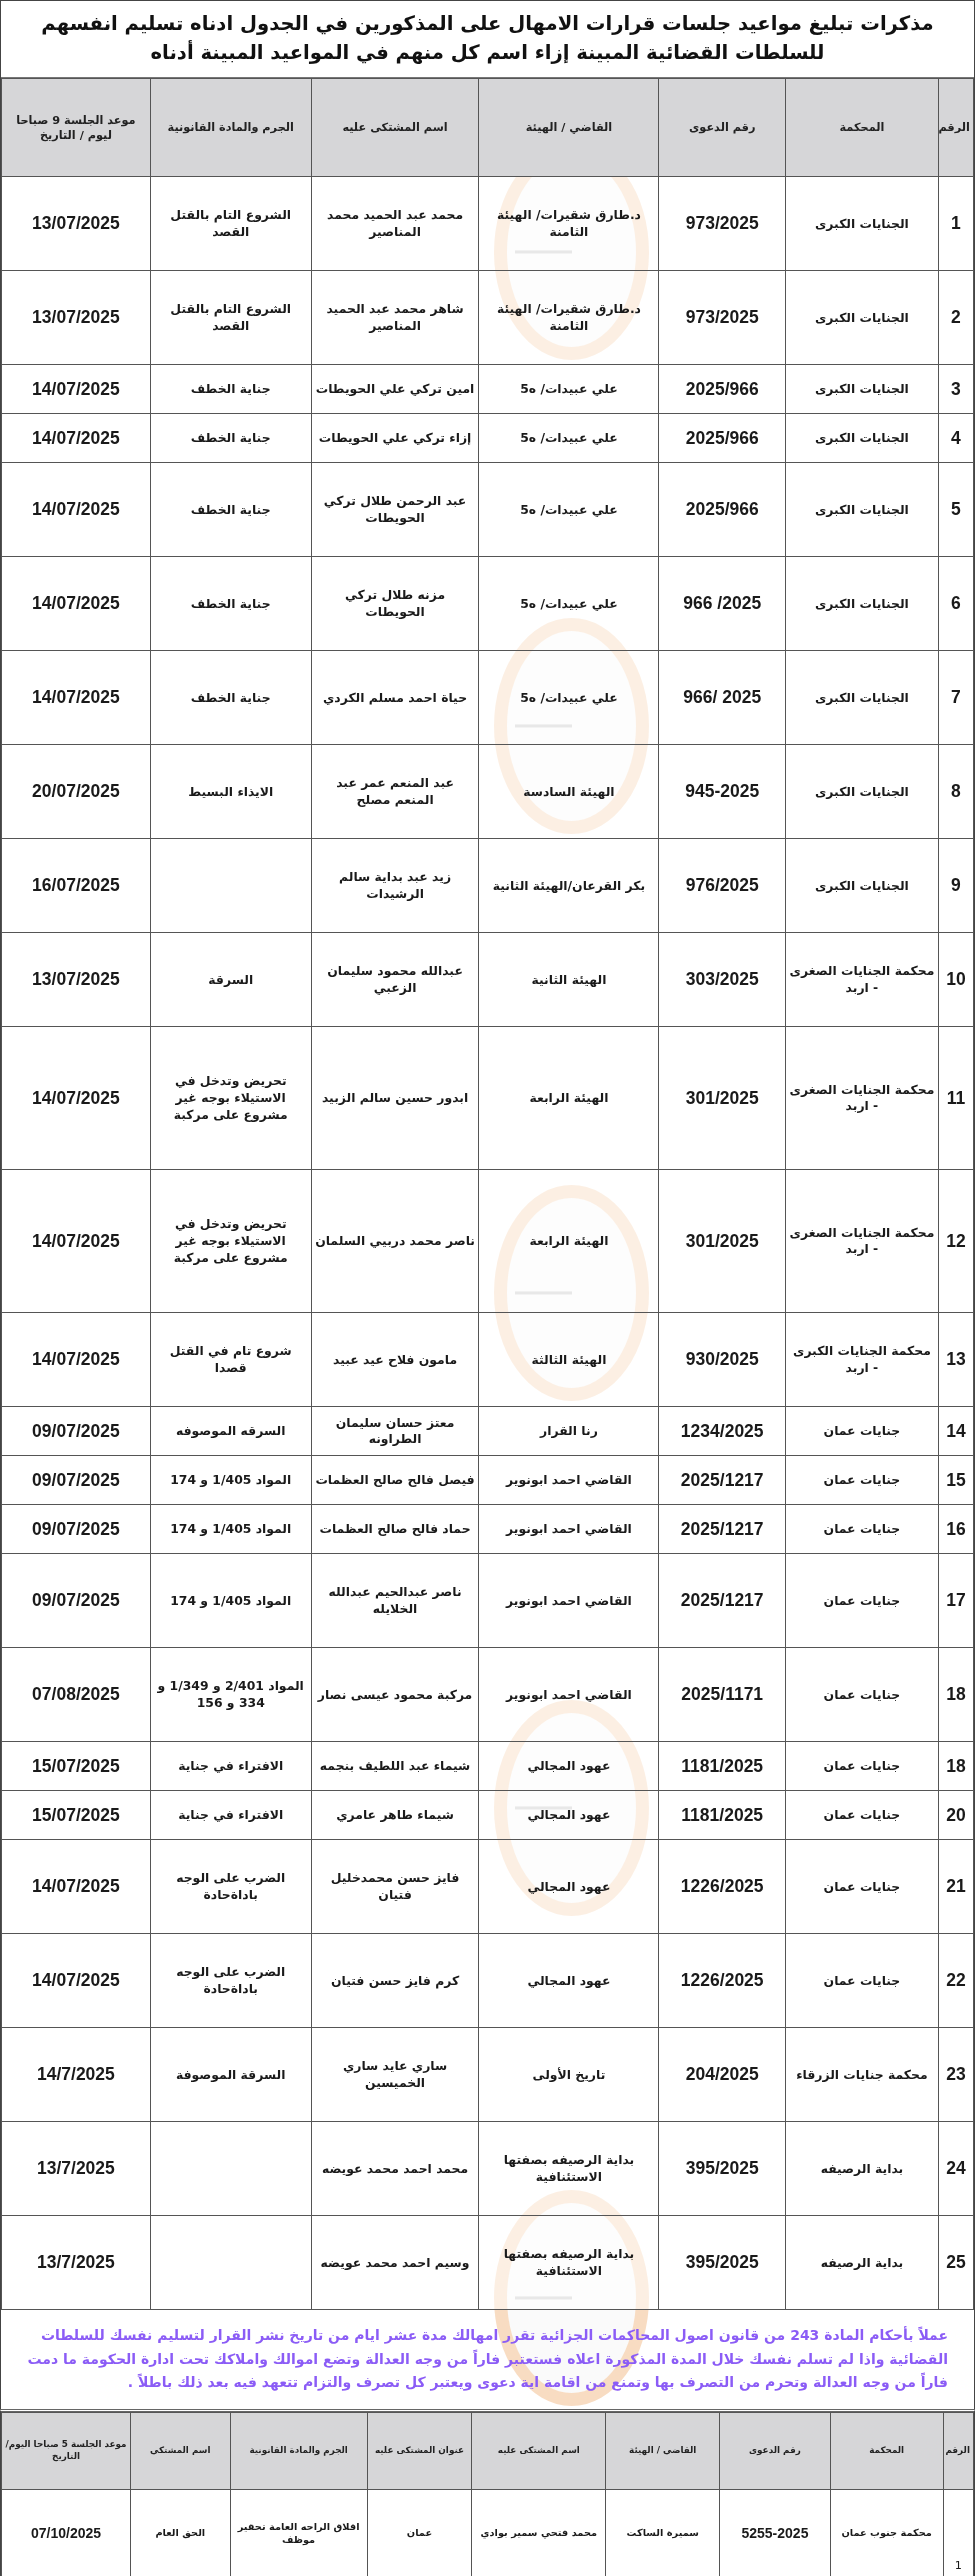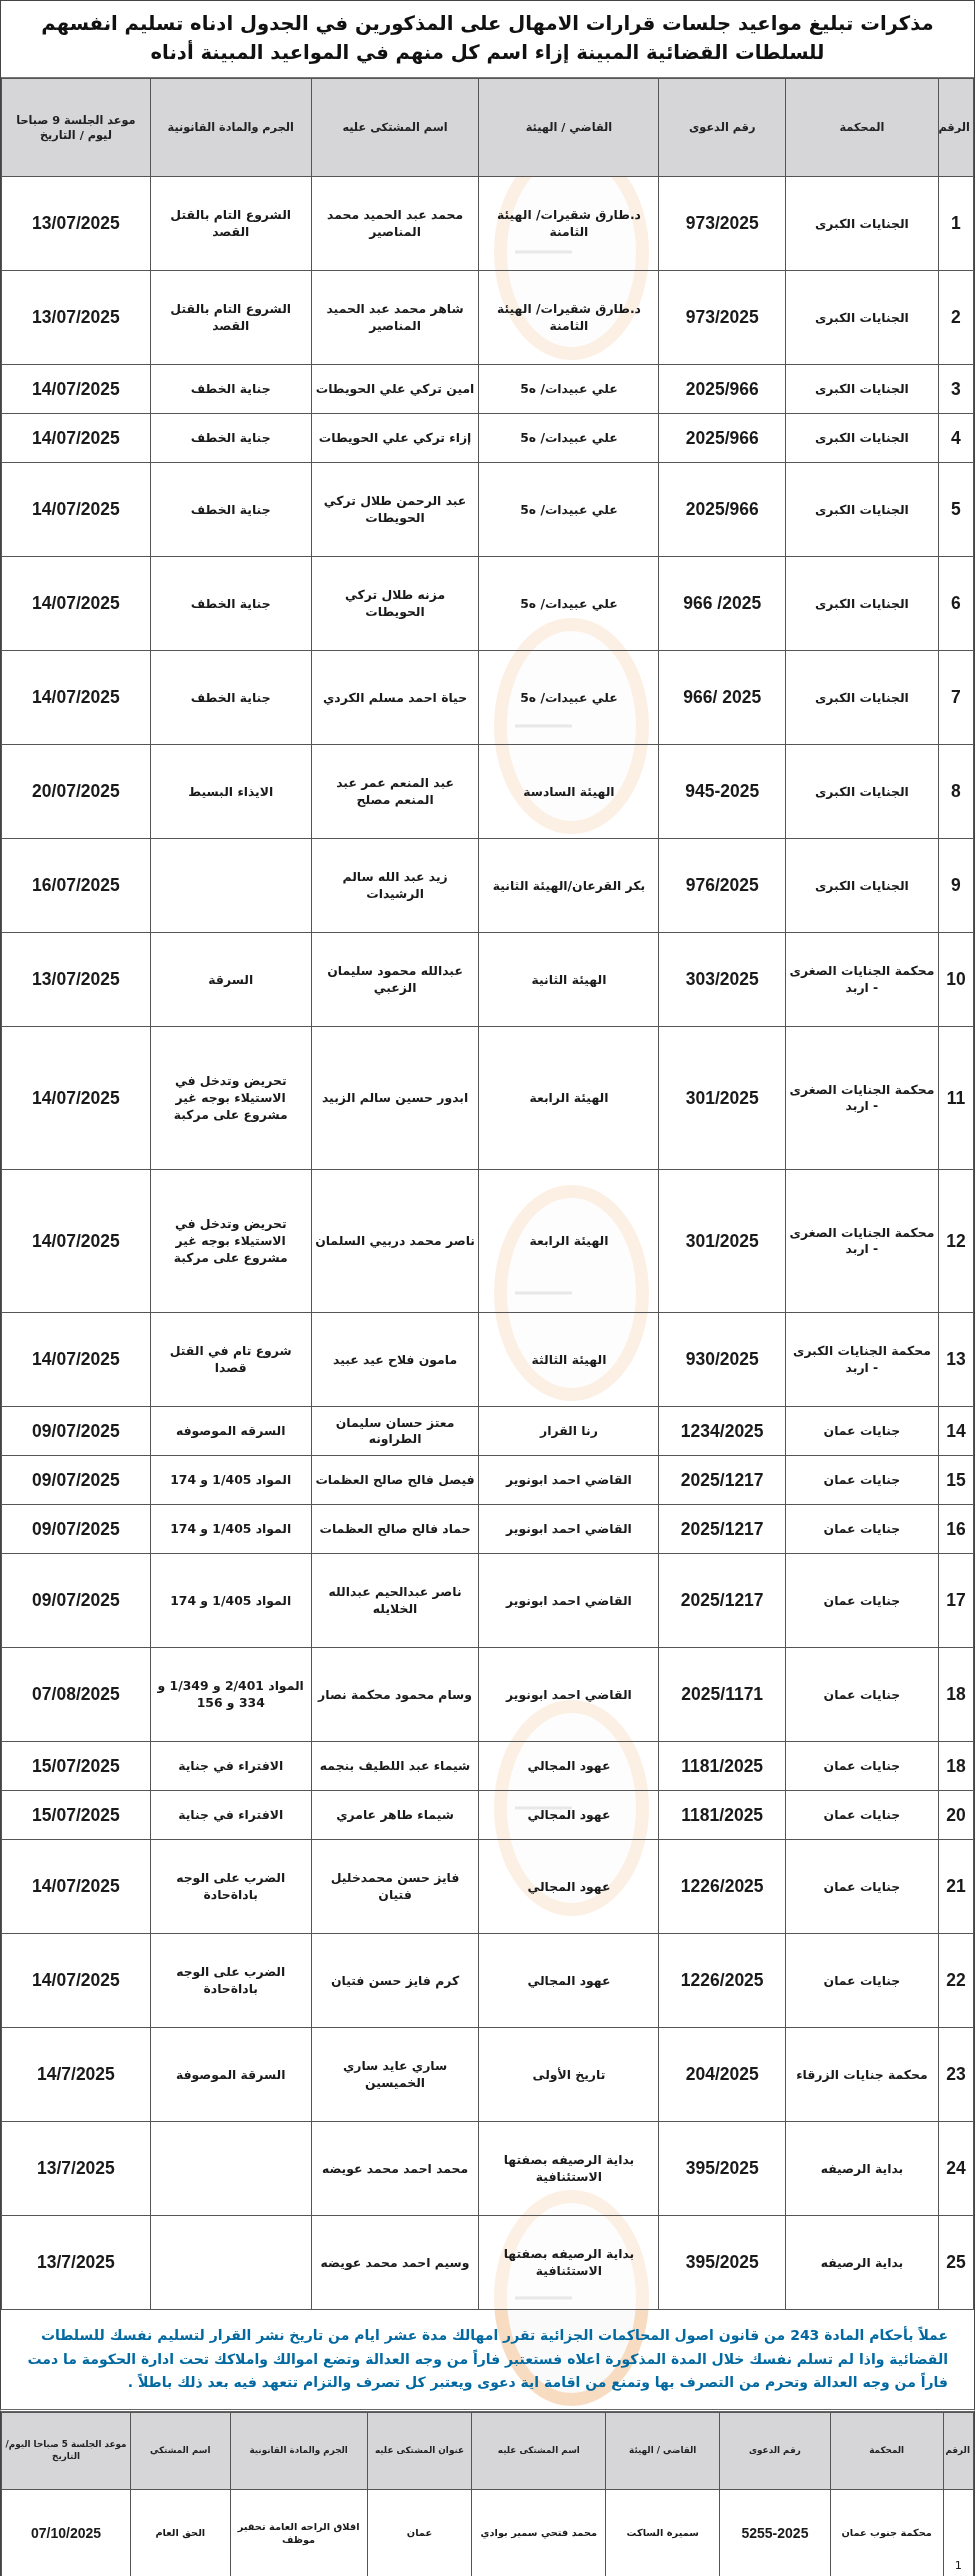--- a/index.html
+++ b/index.html
@@ -82,21 +82,21 @@
   .t2 th { font-size: 8.8px; height: 77px; }
   .t2 td { font-size: 9.8px; height: 88px; }
   .t2 td.case, .t2 td.date { font-size: 14px; font-family: "Liberation Sans", sans-serif; }
   .t2 td.num { font-size: 11.3px; vertical-align: bottom; font-weight: normal; }
 
   .note {
     font-weight: bold;
     text-align: center;
     line-height: 1.7;
     padding: 11.3px 18.5px;
-    color: #0369a1;
+    color: #8b5cf6;
   }
   .note.n1 { font-size: 14px; text-align: right; padding: 13.4px 26px; }
 </style>
 </head>
 <body>
 
 <div class="page">
 
   <div class="watermark" style="top:144px">
       <div class="wm-clock"></div>
@@ -208,21 +208,21 @@
             <td class="judge">الهيئة السادسة</td>
             <td class="defendant">عبد المنعم عمر عبد المنعم مصلح</td>
             <td class="crime">الايذاء البسيط</td>
             <td class="date">20/07/2025</td>
           </tr>
           <tr>
             <td class="num">9</td>
             <td class="court">الجنايات الكبرى</td>
             <td class="case">976/2025</td>
             <td class="judge">بكر القرعان/الهيئة الثانية</td>
-            <td class="defendant">زيد عبد الله سالم الرشيدات</td>
+            <td class="defendant">زيد عبد بداية سالم الرشيدات</td>
             <td class="crime"></td>
             <td class="date">16/07/2025</td>
           </tr>
           <tr>
             <td class="num">10</td>
             <td class="court">محكمة الجنايات الصغرى - اربد</td>
             <td class="case">303/2025</td>
             <td class="judge">الهيئة الثانية</td>
             <td class="defendant">عبدالله محمود سليمان الزعبي</td>
             <td class="crime">السرقة</td>
@@ -289,21 +289,21 @@
             <td class="judge">القاضي احمد ابونوير</td>
             <td class="defendant">ناصر عبدالحيم عبدالله الخلايله</td>
             <td class="crime">المواد 1/405 و 174</td>
             <td class="date">09/07/2025</td>
           </tr>
           <tr>
             <td class="num">18</td>
             <td class="court">جنايات عمان</td>
             <td class="case">2025/1171</td>
             <td class="judge">القاضي احمد ابونوير</td>
-            <td class="defendant">وسام محمود محكمة نصار</td>
+            <td class="defendant">مركبة محمود عيسى نصار</td>
             <td class="crime">المواد 2/401 و 1/349 و 334 و 156</td>
             <td class="date">07/08/2025</td>
           </tr>
           <tr class="short">
             <td class="num">18</td>
             <td class="court">جنايات عمان</td>
             <td class="case">1181/2025</td>
             <td class="judge">عهود المجالي</td>
             <td class="defendant">شيماء عبد اللطيف بنجمه</td>
             <td class="crime">الافتراء في جناية</td>

